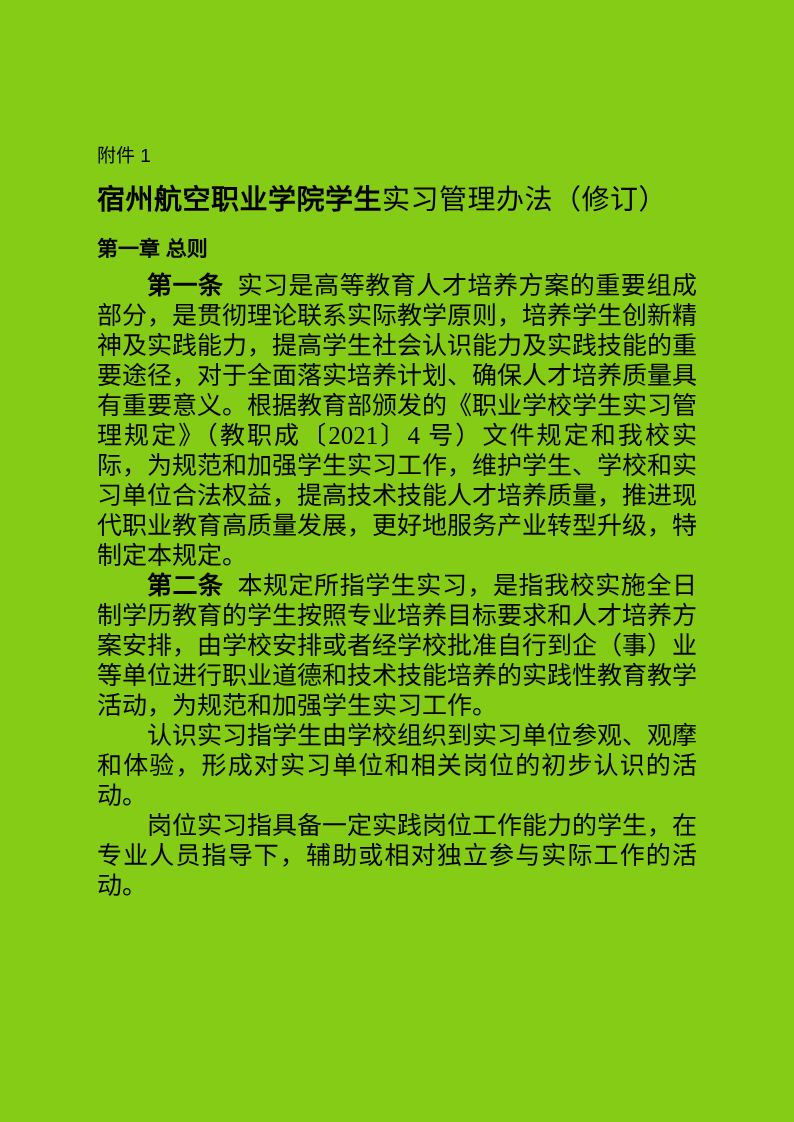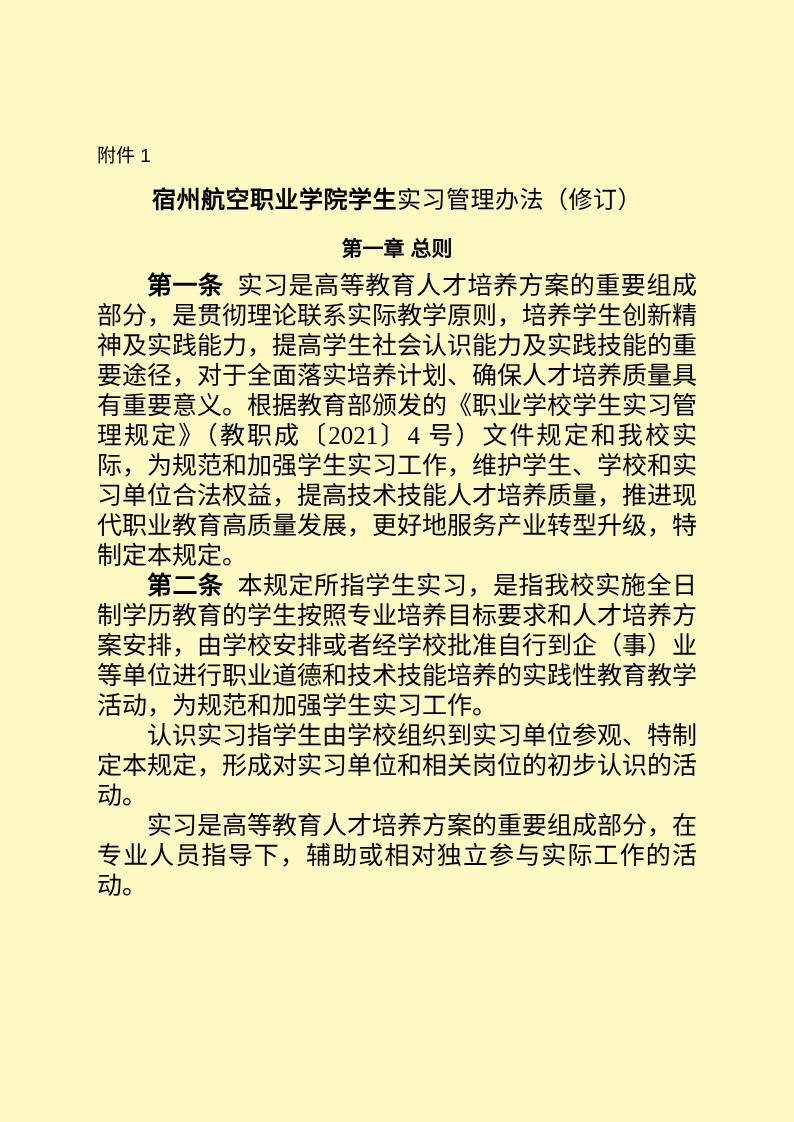--- a/index.html
+++ b/index.html
@@ -6,53 +6,51 @@
   html, body {
     margin: 0;
     padding: 0;
     background: #ffffff;
   }
   .page {
     position: relative;
     width: 794px;
     height: 1122px;
     margin: 0 auto;
-    background: #fef9c3;
+    background: #84cc16;
     color: #000000;
     overflow: hidden;
     font-family: "Liberation Serif", "DejaVu Serif", serif;
   }
   .content {
     box-sizing: border-box;
     padding: 143px 97px 0 97px;
   }
   .attachment {
     font-family: "Liberation Sans", "DejaVu Sans", sans-serif;
     font-size: 19px;
     line-height: 26px;
     text-align: left;
     font-weight: 400;
   }
   .doc-title {
     margin: 15px 0 8px 0;
-    text-align: center;
-    font-size: 24px;
+    font-size: 28px;
     line-height: 32px;
     font-weight: 400;
     letter-spacing: 0.5px;
   }
   .doc-title .t-bold {
     font-weight: 700;
   }
   .doc-title .t-regular {
     font-weight: 400;
   }
   .chapter-heading {
     margin: 19px 0 8px 0;
-    text-align: center;
     font-family: "Liberation Sans", "DejaVu Sans", sans-serif;
     font-size: 21px;
     line-height: 28px;
     font-weight: 700;
   }
   .body-text p.para {
     margin: 0;
     font-size: 25px;
     line-height: 30px;
     text-align: justify;
@@ -77,20 +75,20 @@
     <h1 class="doc-title"><span class="t-bold">宿州航空职业学院学生</span><span class="t-regular">实习管理办法（修订）</span></h1>
 
     <h2 class="chapter-heading">第一章 总则</h2>
 
     <div class="body-text">
 
       <p class="para"><span class="lead">第一条</span><span>实习是高等教育人才培养方案的重要组成部分，是贯彻理论联系实际教学原则，培养学生创新精神及实践能力，提高学生社会认识能力及实践技能的重要途径，对于全面落实培养计划、确保人才培养质量具有重要意义。根据教育部颁发的《职业学校学生实习管理规定》（教职成〔2021〕4 号）文件规定和我校实际，为规范和加强学生实习工作，维护学生、学校和实习单位合法权益，提高技术技能人才培养质量，推进现代职业教育高质量发展，更好地服务产业转型升级，特制定本规定。</span></p>
 
       <p class="para"><span class="lead">第二条</span><span>本规定所指学生实习，是指我校实施全日制学历教育的学生按照专业培养目标要求和人才培养方案安排，由学校安排或者经学校批准自行到企（事）业等单位进行职业道德和技术技能培养的实践性教育教学活动，为规范和加强学生实习工作。</span></p>
 
-      <p class="para"><span class="lead"></span><span>认识实习指学生由学校组织到实习单位参观、特制定本规定，形成对实习单位和相关岗位的初步认识的活动。</span></p>
+      <p class="para"><span class="lead"></span><span>认识实习指学生由学校组织到实习单位参观、观摩和体验，形成对实习单位和相关岗位的初步认识的活动。</span></p>
 
-      <p class="para"><span class="lead"></span><span>实习是高等教育人才培养方案的重要组成部分，在专业人员指导下，辅助或相对独立参与实际工作的活动。</span></p>
+      <p class="para"><span class="lead"></span><span>岗位实习指具备一定实践岗位工作能力的学生，在专业人员指导下，辅助或相对独立参与实际工作的活动。</span></p>
 
 
     </div>
   </div>
 </div>
 
 </body></html>

